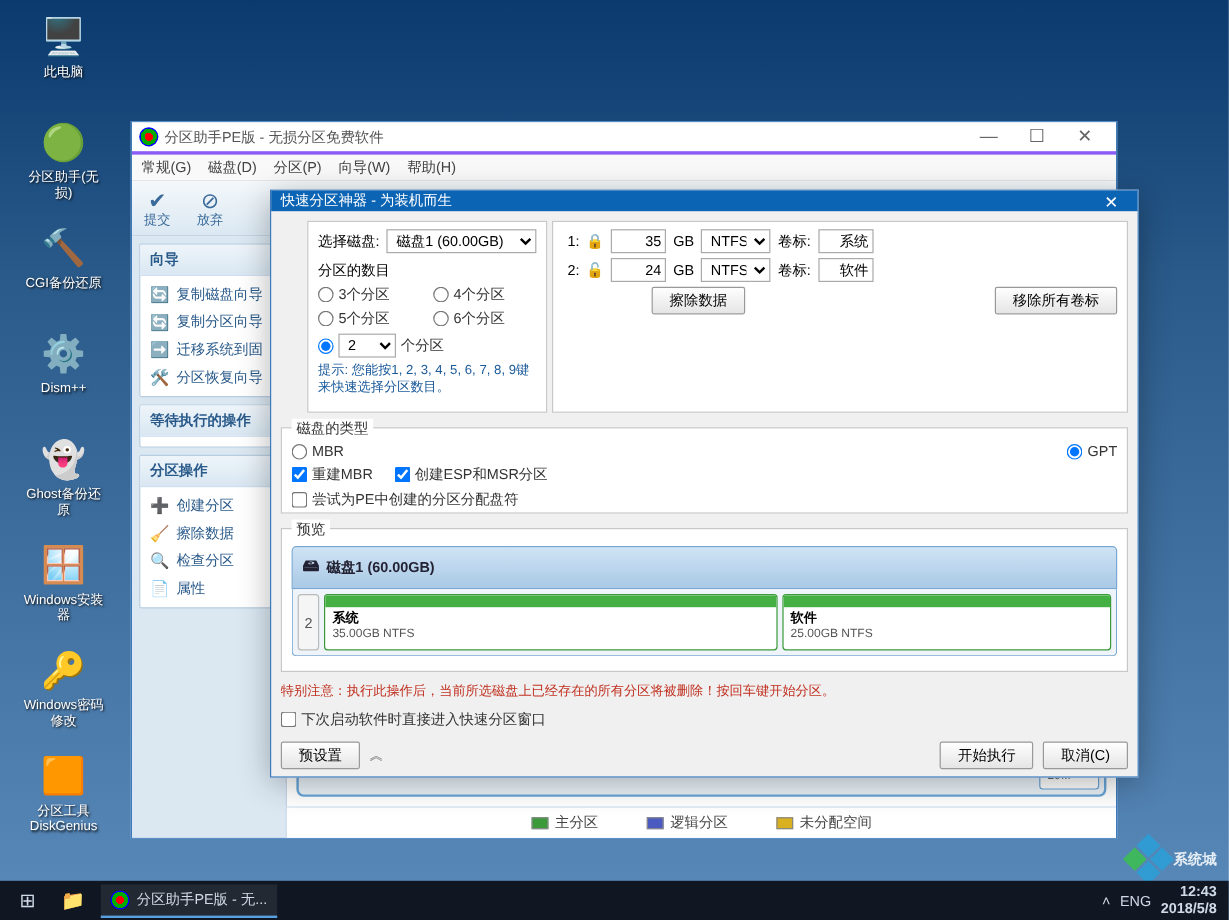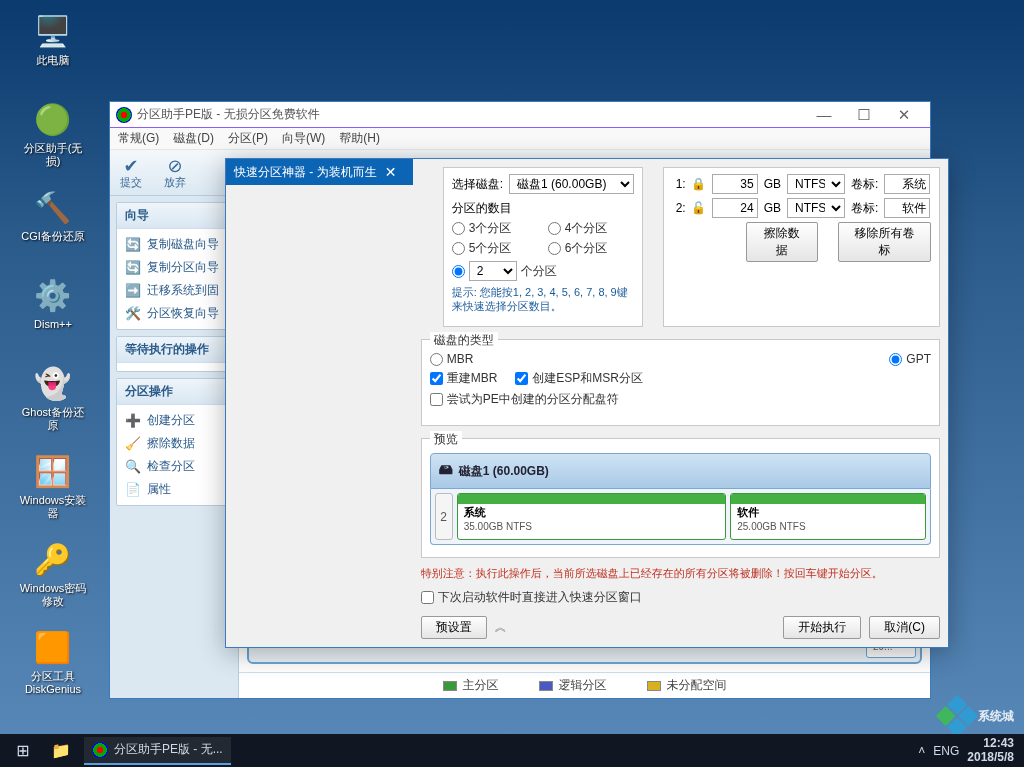--- a/index.html
+++ b/index.html
@@ -6,21 +6,21 @@
 html, body { width: 1024px; height: 767px; overflow: hidden; }
 body { background: linear-gradient(180deg, #0a3a6e 0%, #2a5a8a 30%, #5a8aba 100%); position: relative; }
 
 
 .desktop-icon { position: absolute; width: 70px; text-align: center; color: #fff; cursor: pointer; }
 .desktop-icon .ic { width: 42px; height: 42px; margin: 0 auto 2px; display: flex; align-items: center; justify-content: center; font-size: 30px; }
 .desktop-icon span { display: block; font-size: 11px; text-shadow: 1px 1px 2px #000; line-height: 1.2; }
 
 
 .main-window { position: absolute; left: 109px; top: 101px; width: 822px; height: 598px; background: #fff; border: 1px solid #3a7abd; display: flex; flex-direction: column; }
-.mw-title { height: 26px; background: #fff; display: flex; align-items: center; padding: 12px 6px; border-bottom: 1px solid #8b5cf6; }
+.mw-title { height: 26px; background: #fff; display: flex; align-items: center; padding: 12px 6px; border-bottom: 3px solid #8b5cf6; }
 .mw-title .logo { width: 16px; height: 16px; background: radial-gradient(circle, #f00 30%, #0a0 30%, #0a0 60%, #00f 60%); border-radius: 50%; margin-right: 5px; }
 .mw-title .txt { flex: 1; color: #555; }
 .mw-title .ctrl { width: 40px; height: 20px; text-align: center; color: #666; cursor: pointer; font-size: 15px; line-height: 20px; }
 .mw-menu { height: 22px; display: flex; align-items: center; padding: 0 8px; gap: 14px; color: #444; background: #f9f9f9; border-bottom: 1px solid #e5e5e5; }
 .mw-toolbar { height: 46px; background: linear-gradient(#f4f8fb,#dbe8f2); border-bottom: 1px solid #b9cde0; display: flex; align-items: center; padding: 0 10px; gap: 22px; }
 .tb-item { text-align: center; color: #3a6a9a; cursor: pointer; }
 .tb-item .tico { font-size: 18px; height: 20px; }
 .tb-item .tlbl { font-size: 11px; }
 .mw-body { flex: 1; display: flex; background: #dbe8f2; }
 .sidebar { width: 128px; padding: 6px; display: flex; flex-direction: column; gap: 6px; }
@@ -38,45 +38,45 @@
 .disk-bar-wrap { border: 2px solid #6aa6d8; border-radius: 6px; padding: 4px; background: #eaf2f9; display: flex; gap: 4px; align-items: stretch; height: 56px; }
 .disk-seg { border: 1px solid #6aa6d8; border-radius: 3px; background: #fff; display: flex; flex-direction: column; overflow: hidden; }
 .disk-seg .top { height: 10px; background: #44b044; }
 .disk-seg .lbl { padding: 2px 6px; font-size: 11px; color: #333; font-weight: bold; }
 .disk-seg .sub { padding: 0 6px 2px; font-size: 10px; color: #666; }
 .mw-legend { height: 26px; border-top: 1px solid #cddff0; background: #fff; display: flex; align-items: center; gap: 40px; padding: 0 30px; justify-content: center; }
 .leg-item { display: flex; align-items: center; gap: 6px; color: #444; }
 .leg-sw { width: 14px; height: 10px; border: 1px solid #888; }
 
 
-.dialog { position: absolute; left: 225px; top: 158px; width: 724px; height: 490px; background: #f0f0f0; border: 1px solid #3a7abd; box-shadow: 0 5px 25px rgba(0,0,0,.3); display: flex; flex-direction: row; }
+.dialog { position: absolute; left: 225px; top: 158px; width: 724px; height: 490px; background: #f0f0f0; border: 1px solid #3a7abd; box-shadow: 0 5px 25px rgba(0,0,0,.3); display: flex; flex-direction: column; }
 .dlg-title { height: 26px; background: #0c64b4; color: #fff; display: flex; align-items: center; padding: 0 8px; }
 .dlg-title .txt { flex: 1; }
 .dlg-title .x { width: 28px; text-align: center; cursor: pointer; font-size: 14px; }
 .dlg-body { flex: 1; padding: 8px; display: flex; flex-direction: column; gap: 6px; }
-.dlg-row1 { display: flex; gap: 20px; padding-left: 22px; }
+.dlg-row1 { display: flex; gap: 4px; padding-left: 22px; }
 .gbox { border: 1px solid #c8c8c8; background: #fff; padding: 6px 8px; position: relative; }
 .gbox.left { width: 200px; }
 .gbox.right { flex: 1; }
 .gbox-title { position: absolute; top: -8px; left: 8px; background: #fff; padding: 0 4px; color: #333; }
 select, input[type=text] { border: 1px solid #aaa; padding: 1px 3px; font-size: 12px; height: 20px; background: #fff; }
 .btn { border: 1px solid #999; background: linear-gradient(#fefefe,#e5e5e5); padding: 2px 14px; cursor: pointer; border-radius: 2px; }
 .part-sel-row { display: flex; align-items: center; gap: 6px; margin-bottom: 6px; }
 .radio-grid { display: grid; grid-template-columns: 1fr 1fr; gap: 3px 10px; margin-bottom: 4px; }
 .radio-grid label, .chk label, .dlg-body label { display: flex; align-items: center; gap: 4px; color: #333; white-space: nowrap; }
 .hint { color: #1a5a9a; font-size: 11px; margin-top: 4px; line-height: 1.3; }
 .part-line { display: flex; align-items: center; gap: 6px; margin-bottom: 4px; }
 .part-line .num { width: 14px; text-align: right; }
 .part-line input[type=text] { width: 46px; text-align: right; }
 .part-line select { width: 58px; }
 .part-line .lock { width: 14px; text-align: center; color: #888; }
 .vol-input { width: 62px; }
 .sel-highlight { border: 1px solid #2a7ad8; background: #fff; }
 .row-btns { display: flex; gap: 10px; margin-top: 4px; }
-.disk-type { height: 104px; }
+.disk-type { height: 72px; }
 .preview-gbox { flex: 1; min-height: 120px; display: flex; flex-direction: column; }
 .pv-disk-head { background: linear-gradient(#cfe3f4,#a9c9e6); border: 1px solid #7aa8d2; border-radius: 4px 4px 0 0; padding: 5px 8px; font-weight: bold; color: #223; display: flex; align-items: center; gap: 6px; }
 .pv-disk-head .hdd { font-size: 14px; }
 .pv-parts { border: 1px solid #7aa8d2; border-top: none; border-radius: 0 0 4px 4px; padding: 4px; display: flex; gap: 4px; background: #eef4fa; height: 56px; }
 .pv-seg { border: 1px solid #3a9a3a; border-radius: 3px; background: #fff; display: flex; flex-direction: column; overflow: hidden; }
 .pv-seg .bar { height: 10px; background: #44b044; }
 .pv-seg .t1 { padding: 1px 6px; font-weight: bold; font-size: 11px; }
 .pv-seg .t2 { padding: 0 6px; font-size: 10px; color: #555; }
 .pv-idx { width: 18px; display: flex; align-items: center; justify-content: center; color: #555; border: 1px solid #bbb; border-radius: 3px; background: #f5f5f5; }
 .warning { color: #c03020; font-size: 11px; margin-top: 2px; }

